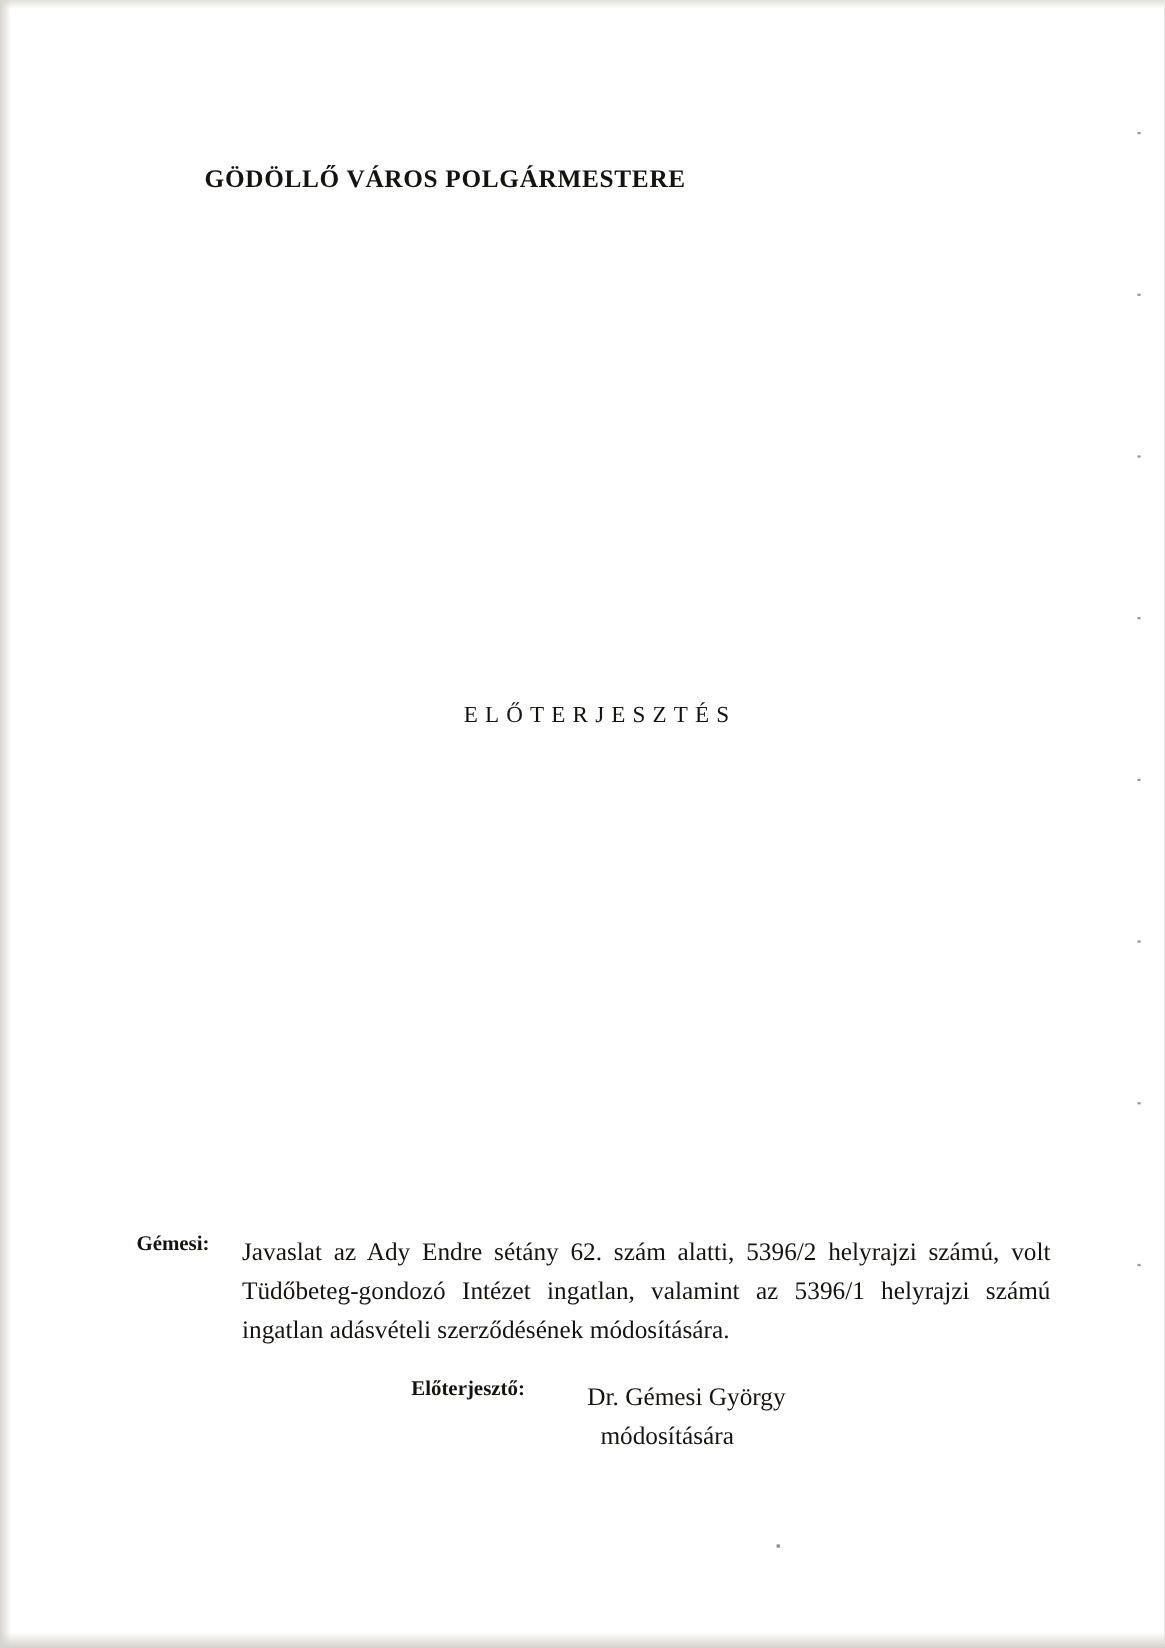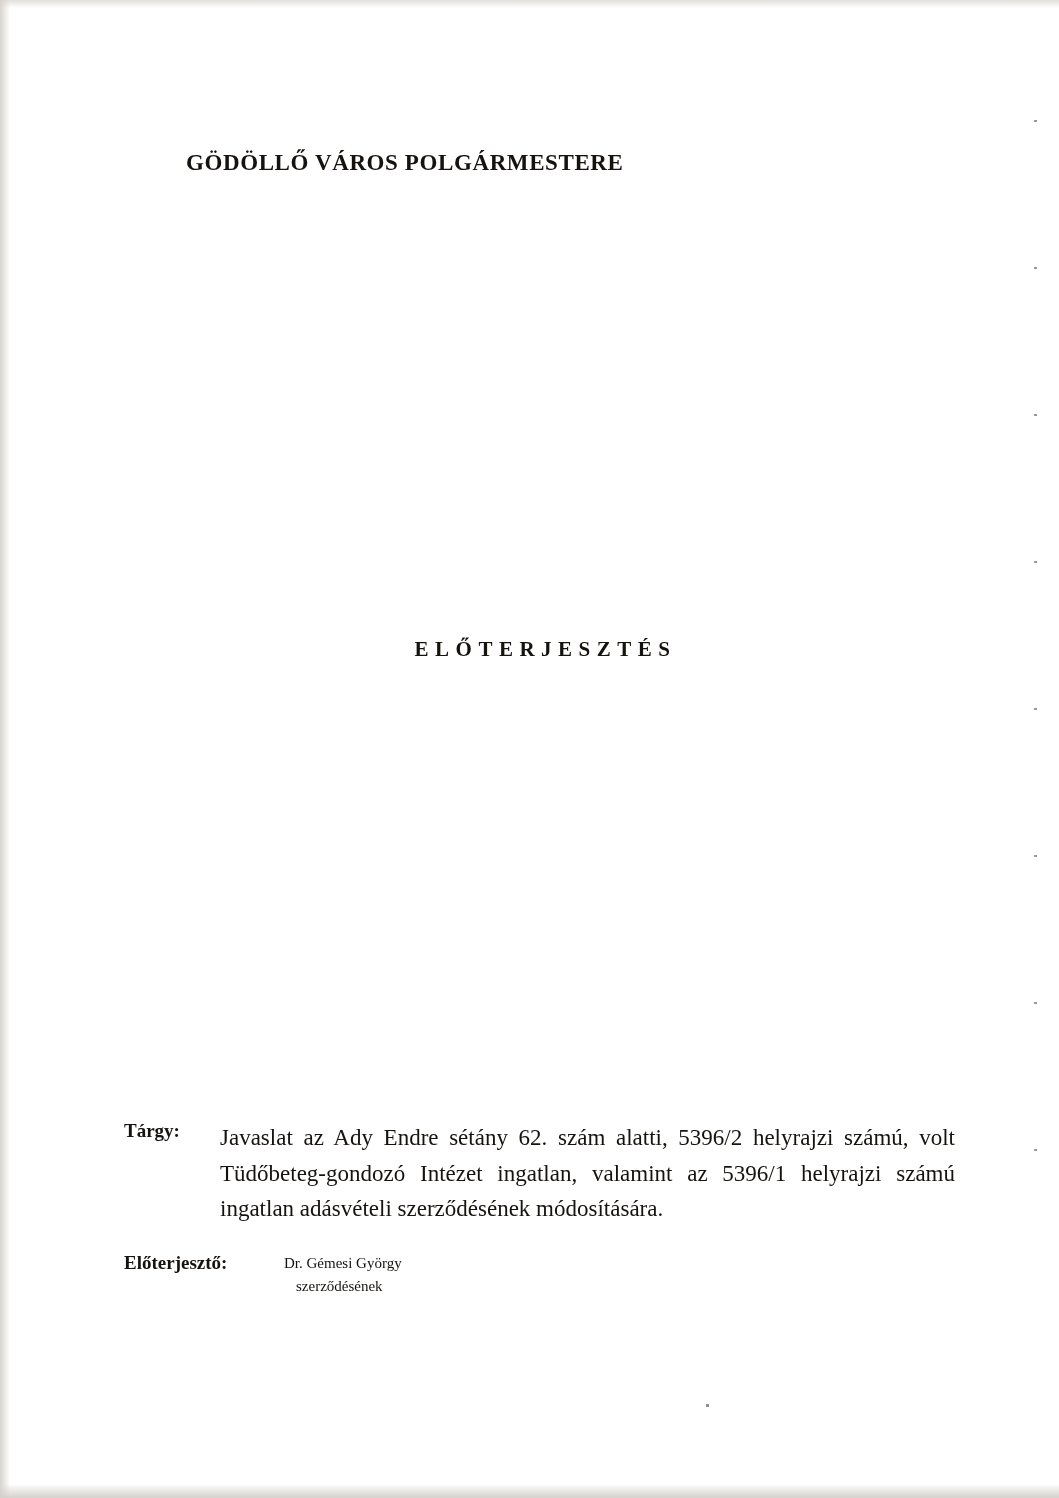--- a/index.html
+++ b/index.html
@@ -66,21 +66,21 @@
     white-space: nowrap;
   }
 
   .doc-type {
     position: absolute;
     left: 0;
     right: 0;
     top: 637px;
     text-align: center;
     font-size: 21px;
-    font-weight: bold;
+    font-weight: normal;
     letter-spacing: 6.5px;
     padding-left: 32px;
   }
 
   .field-block {
     position: absolute;
     display: flex;
     align-items: flex-start;
   }
 
@@ -99,29 +99,30 @@
     font-size: 23px;
     line-height: 1.55;
     text-align: justify;
     width: 735px;
   }
 
   .presenter-block {
     left: 124px;
     top: 1252px;
     width: 840px;
+    justify-content: center;
   }
   .presenter-label {
     font-size: 19px;
     font-weight: bold;
     flex: 0 0 160px;
     white-space: nowrap;
   }
   .presenter-value {
-    font-size: 15px;
+    font-size: 23px;
     line-height: 1.55;
   }
   .presenter-value .role {
     display: block;
     padding-left: 12px;
   }
 
   .page-footer-mark {
     position: absolute;
     left: 706px;
@@ -149,27 +150,27 @@
       <i></i>
       <i></i>
       <i></i>
   </div>
 
   <div class="header-title">GÖDÖLLŐ VÁROS POLGÁRMESTERE</div>
 
   <div class="doc-type">ELŐTERJESZTÉS</div>
 
   <div class="field-block subject-block">
-    <div class="subject-label">Tárgy:</div>
+    <div class="subject-label">Gémesi:</div>
     <div class="subject-value">Javaslat az Ady Endre sétány 62. szám alatti, 5396/2 helyrajzi számú, volt Tüdőbeteg-gondozó Intézet ingatlan, valamint az 5396/1 helyrajzi számú ingatlan adásvételi szerződésének módosítására.</div>
   </div>
 
   <div class="field-block presenter-block">
     <div class="presenter-label">Előterjesztő:</div>
     <div class="presenter-value">
       <span class="name">Dr. Gémesi György</span>
-      <span class="role">szerződésének</span>
+      <span class="role">módosítására</span>
     </div>
   </div>
 
   <div class="page-footer-mark"></div>
 
 </div>
 
 </body></html>

